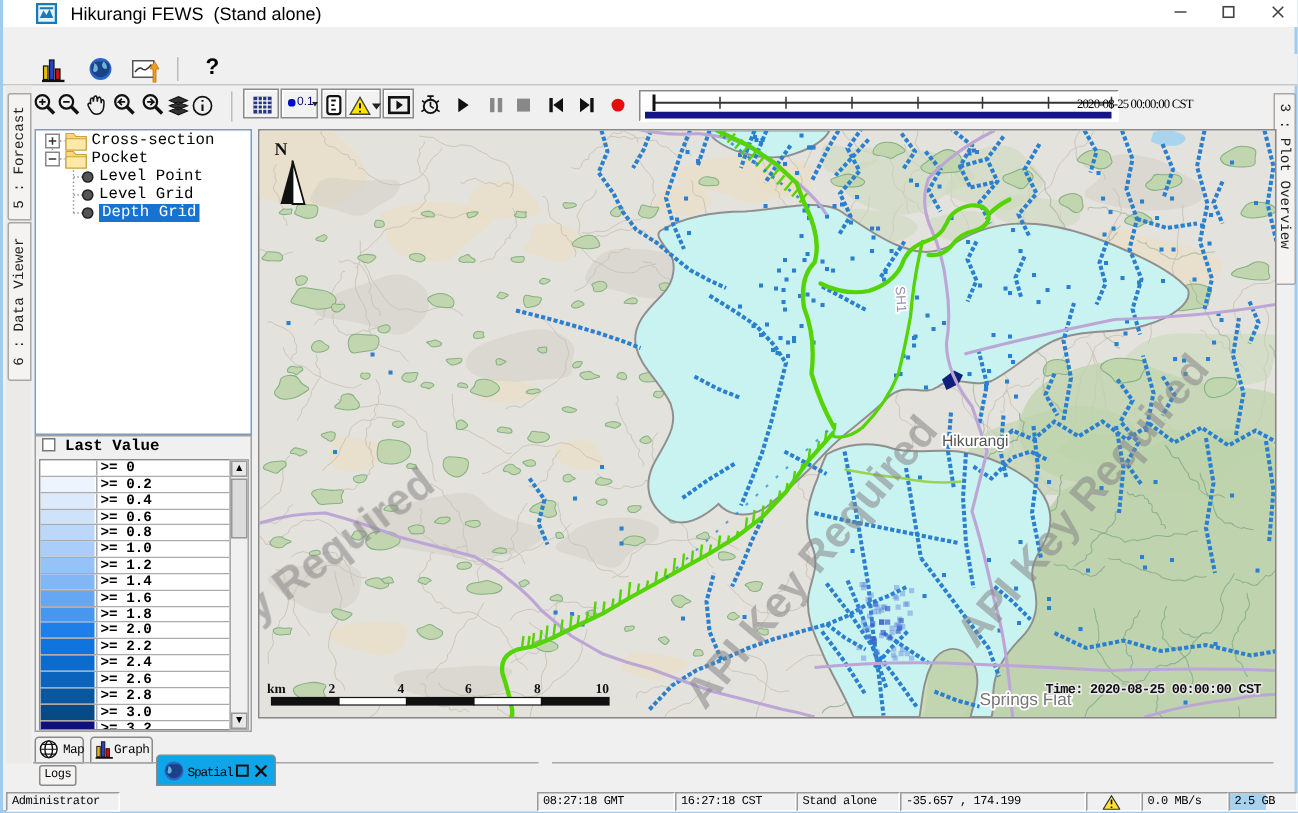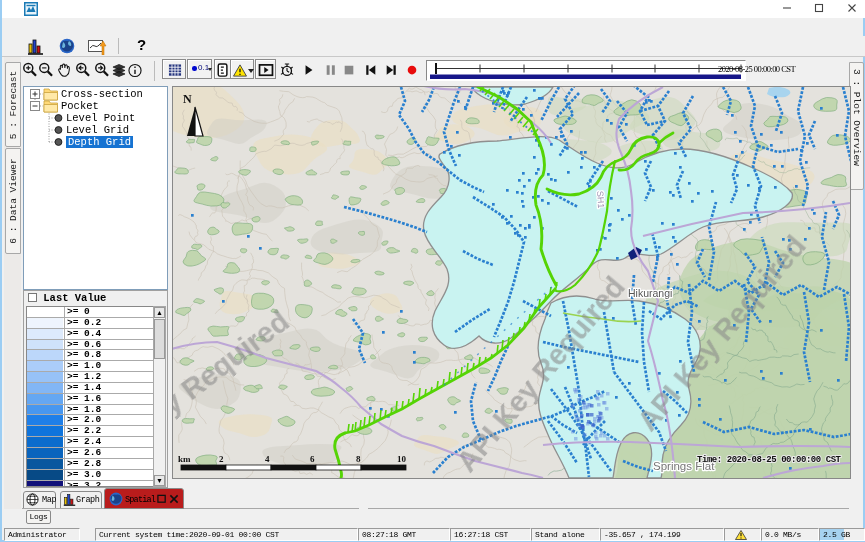--- a/index.html
+++ b/index.html
@@ -26,36 +26,37 @@
 .lvrow { position:absolute; left:4px; top:1px; height:13px; font-family:"Liberation Mono",monospace; font-size:10.5px; color:#000; }
 .ltable { position:absolute; left:2px; top:15px; width:128px; height:181px; background:#fff; border:1px solid #888; overflow:hidden; }
 .lrow { position:relative; height:10.85px; border-bottom:1px solid #aaa; }
 .lsw { position:absolute; left:0; top:0; width:36px; height:100%; }
 .llab { position:absolute; left:37px; top:0; width:89px; height:100%; border-left:1px solid #aaa; background:#fff;
   font-family:"Liberation Mono",monospace; font-size:9.5px; padding-left:2px; line-height:10.5px; }
 .lscroll { position:absolute; right:1px; top:15px; width:13px; height:181px; background:#f0f0f0; border:1px solid #a8a8a8; }
 .mapwrap { position:absolute; left:170px; top:86px; width:679px; height:393px; border:1px solid #888; background:#e4e2dd; overflow:hidden; }
 .btabbar { position:absolute; left:0; top:487px; width:847px; height:22px; font-family:"Liberation Mono",monospace; font-size:8.5px; letter-spacing:-0.4px; }
 .btab { position:absolute; top:4px; height:18px; background:#f0f0f0; border:1px solid #8a8a8a; border-radius:3px 3px 0 0; color:#000; }
-.btab.active { top:1px; height:21px; background:#b91c1c; z-index:2; }
+.btab.active { top:16px; height:21px; background:#0ea5e9; z-index:2; }
 .logsbtn { position:absolute; left:24px; top:510px; width:25px; height:14px; background:#f4f3f1; border:1px solid #8a8a8a; border-radius:2px;
   font-family:"Liberation Mono",monospace; font-size:8px; letter-spacing:-0.3px; text-align:center; line-height:12px; }
 .statusbar { position:absolute; left:2px; top:528px; width:861px; height:13px; background:#f0f0f0;
   font-family:"Liberation Mono",monospace; font-size:8px; letter-spacing:-0.3px; color:#000; }
 .scell { position:absolute; top:0; height:13px; border:1px solid; border-color:#9a9a9a #ffffff #ffffff #9a9a9a; padding:0 3px; line-height:11px; overflow:hidden; white-space:nowrap; }
 .tbtn { position:absolute; top:59px; height:20px; border:1px solid #8a8a8a; background:#f2f2f2; box-shadow:inset 1px 1px 0 #fff; }
 </style></head><body>
 <div class="win">
  <div class="titlebar">
   <svg class="title-ico" viewBox="0 0 14 14">
         <rect x="0" y="0" width="14" height="14" fill="#1a7ab5"></rect>
         <rect x="1.5" y="1.5" width="11" height="11" fill="#e8f4fb"></rect>
         <path d="M2.5,10 L5,5 L7,8 L9,4 L11.5,10 Z" fill="#1a7ab5"></path>
         <path d="M2.5,3.5 h9" stroke="#1a7ab5" stroke-width="1.4"></path>
       </svg>
+  <div class="title-txt">Hikurangi FEWS&nbsp; (Stand alone)</div>
   <svg class="wbtn" style="left:779px" viewBox="0 0 12 16">
         <path d="M2,8 h8" stroke="#444" stroke-width="1.1"></path>
       </svg>
   <svg class="wbtn" style="left:811px" viewBox="0 0 12 16">
         <rect x="2.5" y="4.5" width="7" height="7" fill="none" stroke="#444" stroke-width="1.1"></rect>
       </svg>
   <svg class="wbtn" style="left:844px" viewBox="0 0 12 16">
         <path d="M2.5,4.5 l7,7 M9.5,4.5 l-7,7" stroke="#444" stroke-width="1.1"></path>
       </svg>
  </div>
@@ -1099,21 +1100,20 @@
    <svg style="position:absolute;left:64px;top:5px" width="10" height="10" viewBox="0 0 11 11">
           <path d="M1.5,1.5 l8,8 M9.5,1.5 l-8,8" stroke="#111" stroke-width="1.7"></path>
         </svg>
   </div>
  </div>
  <div style="position:absolute;left:20px;top:508px;width:337px;height:1px;background:#a8a8a8"></div>
  <div style="position:absolute;left:366px;top:508px;width:481px;height:1px;background:#a8a8a8"></div>
  <div class="logsbtn">Logs</div>
  <div class="statusbar">
   <div class="scell" style="left:0px;width:76px">Administrator</div>
-  <div class="scell" style="left:91px;width:263px">Current system time:2020-09-01 00:00 CST</div>
   <div class="scell" style="left:354px;width:92px">08:27:18 GMT</div>
   <div class="scell" style="left:446px;width:81px">16:27:18 CST</div>
   <div class="scell" style="left:527px;width:69px">Stand alone</div>
   <div class="scell" style="left:596px;width:124px">-35.657 , 174.199</div>
   <div class="scell" style="left:720px;width:37px">
         <svg style="position:absolute;left:10px;top:1px" width="12" height="10" viewBox="0 0 12 10">
           <path d="M6,0.5 L11.5,9.5 H0.5 Z" fill="#ffe13a" stroke="#333" stroke-width="0.8"></path>
           <path d="M6,3 v3.2 M6,7.6 v1" stroke="#111" stroke-width="1.1"></path>
         </svg>
       </div>

